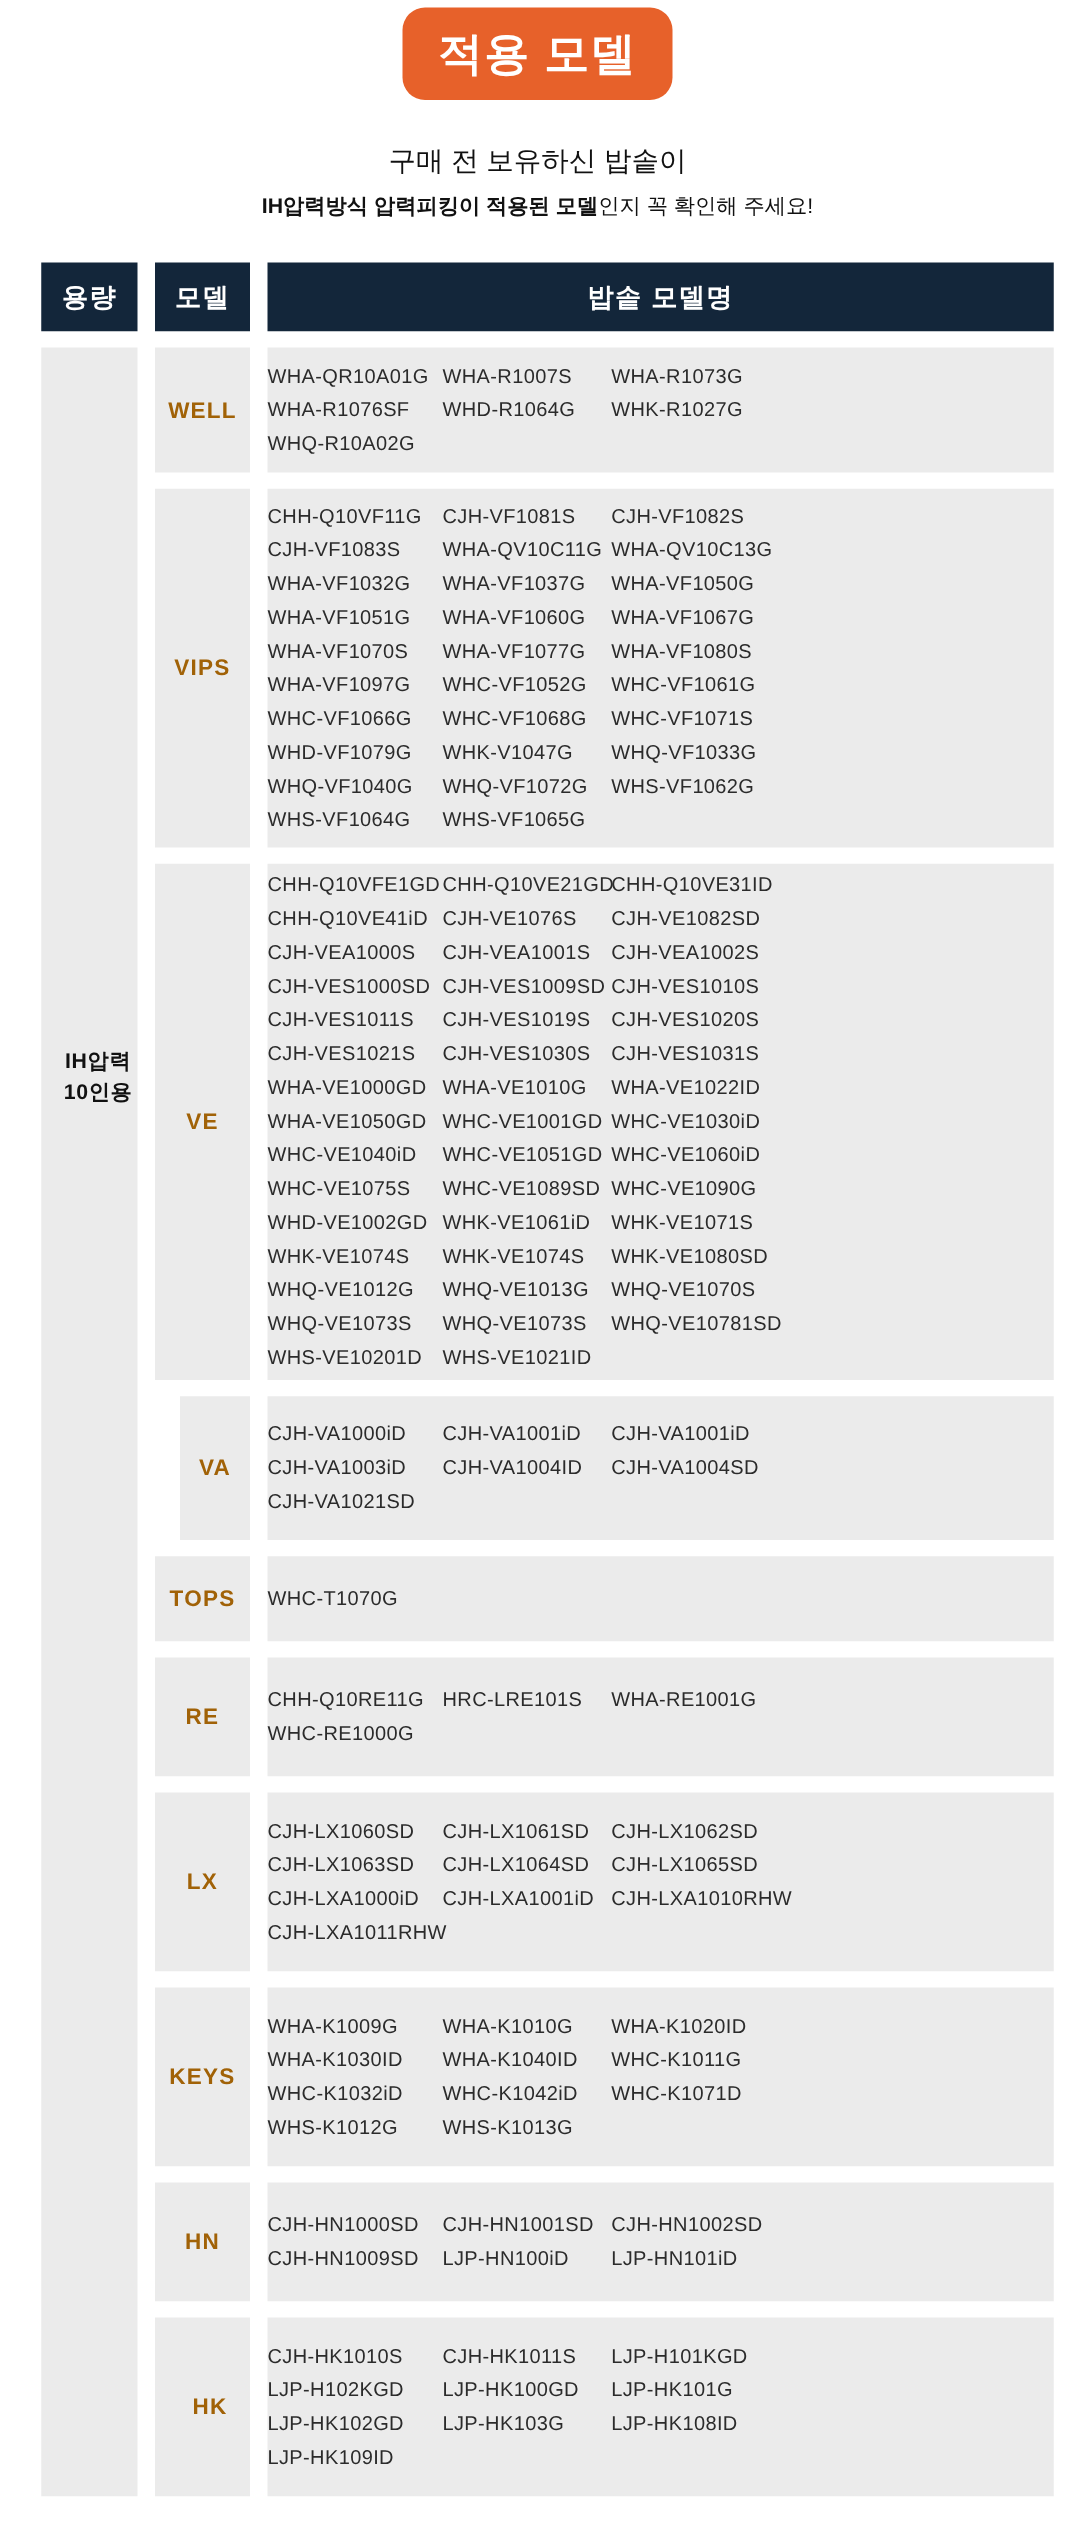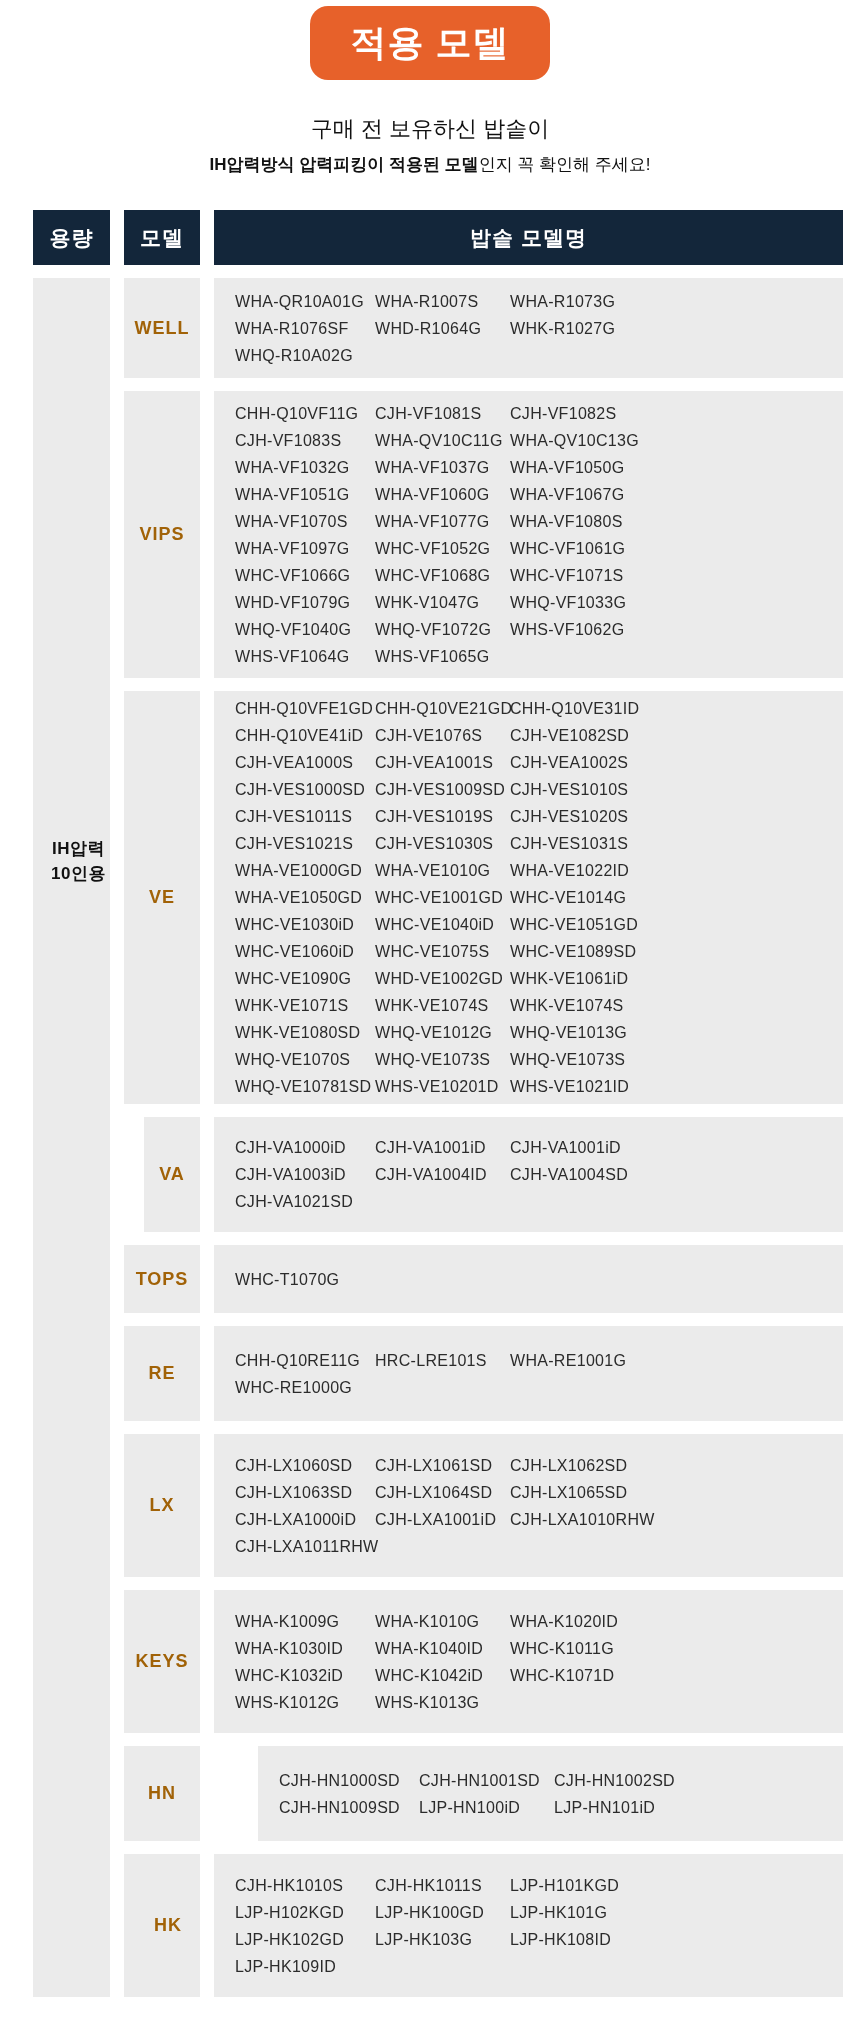--- a/index.html
+++ b/index.html
@@ -1,20 +1,20 @@
 <!DOCTYPE html>
 <html><head>
 <meta charset="utf-8">
 <style>
   html,body{margin:0;padding:0;background:#ffffff;}
   body{width:860px;height:2025px;overflow:hidden;
        font-family:"Liberation Sans","DejaVu Sans",sans-serif;color:#1c1c1c;}
   .page{position:relative;width:860px;height:2025px;background:#fff;}
 
-  .badge{width:240px;height:74px;margin:6px auto 0;background:#E7612A;
+  .badge{width:216px;height:74px;margin:6px auto 0;background:#E7612A;
          border-radius:18px;display:flex;align-items:center;justify-content:center;}
   .badge span{color:#ffffff;font-size:36px;font-weight:800;letter-spacing:1px;}
 
   .sub1{margin:34px 0 0;text-align:center;font-size:22px;color:#111;}
   .sub2{margin:9px 0 0;text-align:center;font-size:17px;color:#111;}
   .sub2 b{font-weight:800;}
 
   .table{margin:34px 0 0 33px;width:744px;display:grid;
          grid-template-columns:77px 76px 629px;
          grid-template-rows:55px 100px 287px 413px 115px 68px 95px 143px 143px 95px 143px;
@@ -27,21 +27,21 @@
   .h3{grid-column:3;grid-row:1;}
 
   .capcell{grid-column:1;grid-row:2 / span 10;background:#EBEBEB;
            padding:558px 0 0 14px;box-sizing:border-box;text-align:center;}
   .capcell div{font-size:17px;font-weight:700;color:#111;line-height:25px;letter-spacing:.5px;}
 
   .labelcell{grid-column:2;background:#EBEBEB;display:flex;align-items:center;
              justify-content:center;font-weight:700;font-size:18px;color:#a16207;
              letter-spacing:1px;}
   .modelcell{grid-column:3;background:#EBEBEB;display:flex;align-items:center;
-             box-sizing:border-box;padding-left:21px;}
+             box-sizing:border-box;}
   .models{display:grid;grid-template-columns:140px 135px 1fr;width:590px;}
   .models span{font-size:16px;line-height:27px;color:#2b2b2b;letter-spacing:.3px;
                white-space:nowrap;}
 </style>
 </head>
 <body>
 
 <div class="page">
 
   <div class="badge">
@@ -127,21 +127,20 @@
           <span>CJH-VES1019S</span>
           <span>CJH-VES1020S</span>
           <span>CJH-VES1021S</span>
           <span>CJH-VES1030S</span>
           <span>CJH-VES1031S</span>
           <span>WHA-VE1000GD</span>
           <span>WHA-VE1010G</span>
           <span>WHA-VE1022ID</span>
           <span>WHA-VE1050GD</span>
           <span>WHC-VE1001GD</span>
-          <span>WHC-VE1014G</span>
           <span>WHC-VE1030iD</span>
           <span>WHC-VE1040iD</span>
           <span>WHC-VE1051GD</span>
           <span>WHC-VE1060iD</span>
           <span>WHC-VE1075S</span>
           <span>WHC-VE1089SD</span>
           <span>WHC-VE1090G</span>
           <span>WHD-VE1002GD</span>
           <span>WHK-VE1061iD</span>
           <span>WHK-VE1071S</span>
@@ -210,21 +209,21 @@
           <span>WHA-K1040ID</span>
           <span>WHC-K1011G</span>
           <span>WHC-K1032iD</span>
           <span>WHC-K1042iD</span>
           <span>WHC-K1071D</span>
           <span>WHS-K1012G</span>
           <span>WHS-K1013G</span>
         </div>
       </div>
       <div class="labelcell" style="grid-row: 10;">HN</div>
-      <div class="modelcell" style="grid-row: 10; margin-left: 44px;">
+      <div class="modelcell" style="grid-row: 10;">
         <div class="models">
           <span>CJH-HN1000SD</span>
           <span>CJH-HN1001SD</span>
           <span>CJH-HN1002SD</span>
           <span>CJH-HN1009SD</span>
           <span>LJP-HN100iD</span>
           <span>LJP-HN101iD</span>
         </div>
       </div>
       <div class="labelcell" style="grid-row: 11; padding-left: 12px;">HK</div>

